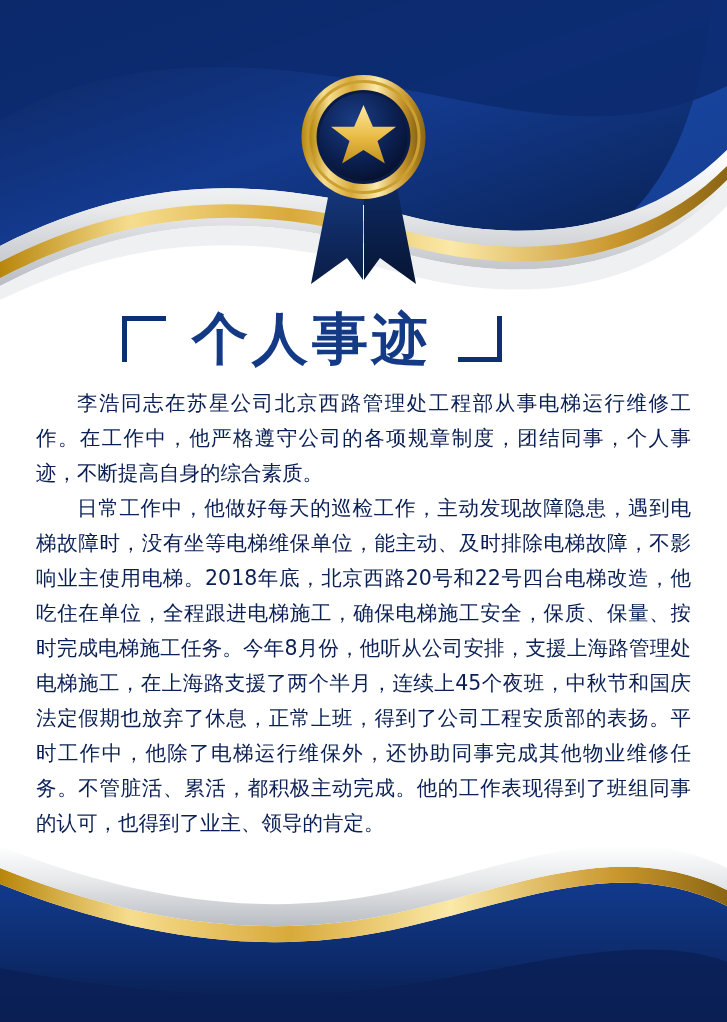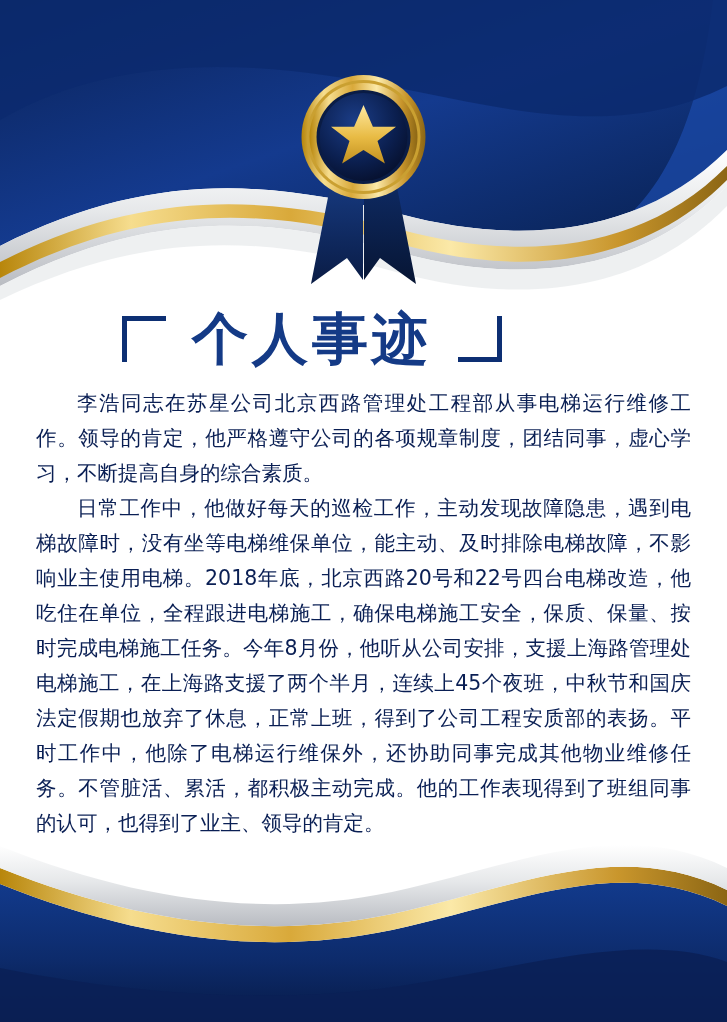--- a/index.html
+++ b/index.html
@@ -201,17 +201,17 @@
     </g>
   </svg>
 
   <div class="title-wrap">
     <span class="bracket bracket-left"></span>
     <span class="title-text">个人事迹</span>
     <span class="bracket bracket-right"></span>
   </div>
 
   <div class="body-wrap">
-    <p class="para">李浩同志在苏星公司北京西路管理处工程部从事电梯运行维修工作。领导的肯定，他严格遵守公司的各项规章制度，团结同事，虚心学习，不断提高自身的综合素质。</p>
+    <p class="para">李浩同志在苏星公司北京西路管理处工程部从事电梯运行维修工作。在工作中，他严格遵守公司的各项规章制度，团结同事，个人事迹，不断提高自身的综合素质。</p>
     <p class="para">日常工作中，他做好每天的巡检工作，主动发现故障隐患，遇到电梯故障时，没有坐等电梯维保单位，能主动、及时排除电梯故障，不影响业主使用电梯。2018年底，北京西路20号和22号四台电梯改造，他吃住在单位，全程跟进电梯施工，确保电梯施工安全，保质、保量、按时完成电梯施工任务。今年8月份，他听从公司安排，支援上海路管理处电梯施工，在上海路支援了两个半月，连续上45个夜班，中秋节和国庆法定假期也放弃了休息，正常上班，得到了公司工程安质部的表扬。平时工作中，他除了电梯运行维保外，还协助同事完成其他物业维修任务。不管脏活、累活，都积极主动完成。他的工作表现得到了班组同事的认可，也得到了业主、领导的肯定。</p>
   </div>
 
 </div>
 
 </body></html>

